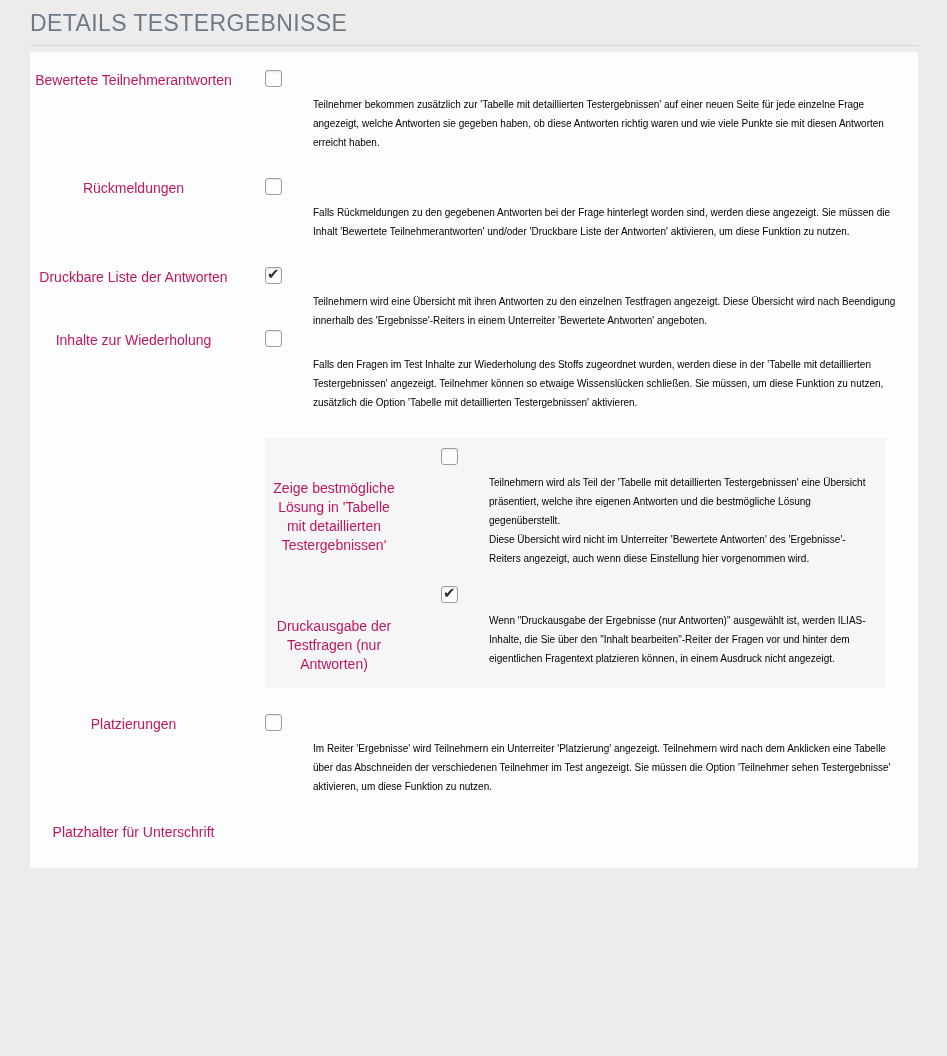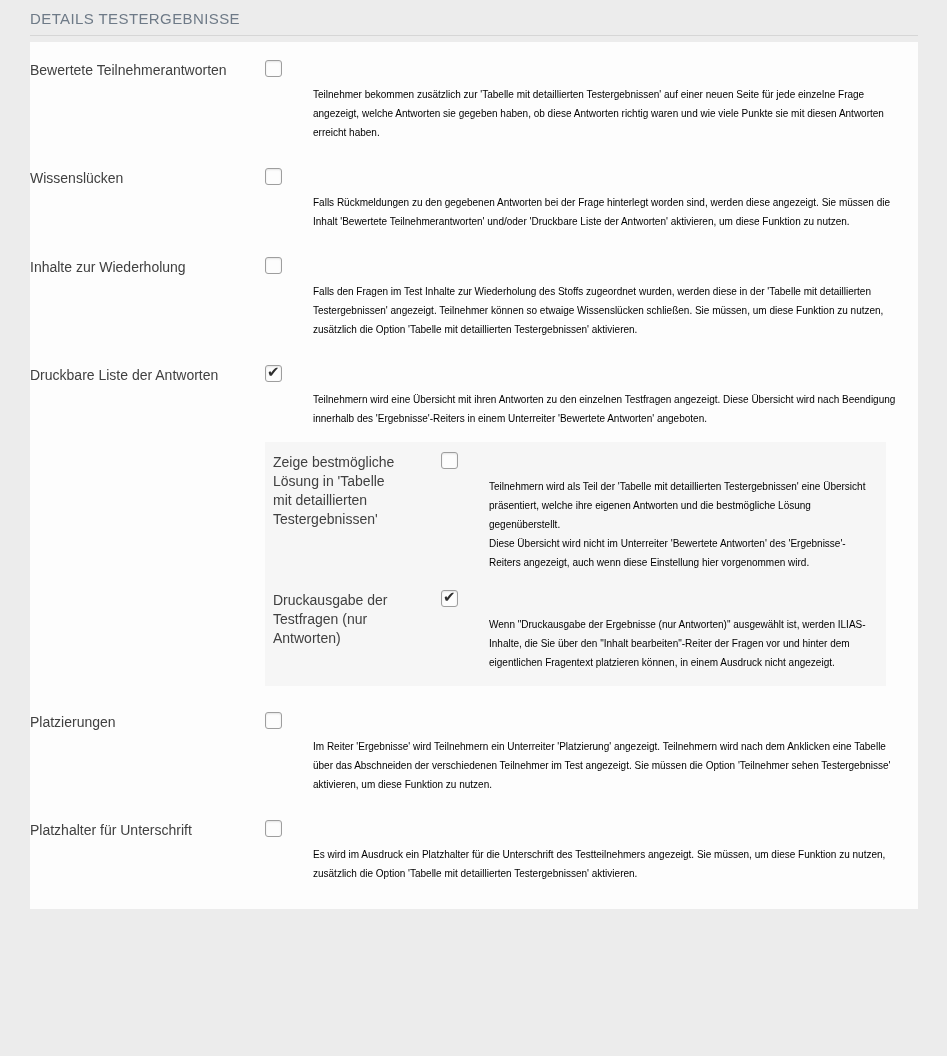--- a/index.html
+++ b/index.html
@@ -9,39 +9,39 @@
     font-family: "Liberation Sans", "DejaVu Sans", sans-serif;
     color: #1a1a1a;
     min-height: 1056px;
   }
   .page-header {
     margin: 10px 29px 0 30px;
     padding-bottom: 8px;
     border-bottom: 1px solid #d6d6d6;
   }
   .page-header h2 {
-    font-size: 15px;
+    font-size: 23px;
     font-weight: 400;
     letter-spacing: .4px;
     color: #6e7a87;
     text-transform: uppercase;
   }
   .panel {
     background: #fdfdfd;
     margin: 6px 29px 0 30px;
     padding: 18px 16px 26px 0;
   }
   .form-row { display: flex; margin-bottom: 26px; }
   .form-row:last-child { margin-bottom: 0; }
   .row-label {
     flex: 0 0 207px;
-    text-align: left;
+    text-align: center;
     font-size: 14px;
     line-height: 19px;
-    color: #404040;
+    color: #be185d;
     padding-top: 1px;
   }
   .row-content { flex: 1; margin-left: 28px; min-width: 0; }
   .checkbox {
     width: 17px; height: 17px;
     border: 1px solid #9e9e9e;
     border-radius: 3px;
     background: #fdfdfd;
     box-shadow: inset 0 1px 2px rgba(0,0,0,.10);
     position: relative;
@@ -64,61 +64,61 @@
     white-space: pre-line;
     margin-left: 48px;
   }
   .subpanel {
     margin: 14px 16px 26px 235px;
     background: #f6f6f6;
     padding: 10px 12px 14px 8px;
   }
   .subpanel .form-row { margin-bottom: 18px; }
   .subpanel .form-row:last-child { margin-bottom: 0; }
-  .subpanel .row-label { flex: 0 0 122px; }
+  .subpanel .row-label { flex: 0 0 122px; margin-top: 30px; }
   .subpanel .row-content { margin-left: 46px; }
 </style>
 </head>
 <body>
 
 <div class="page-header">
   <h2>DETAILS TESTERGEBNISSE</h2>
 </div>
 
 <div class="panel">
 
   <div class="form-row">
     <div class="row-label">Bewertete Teilnehmerantworten</div>
     <div class="row-content">
       <span class="checkbox"></span>
       <div class="byline">Teilnehmer bekommen zusätzlich zur 'Tabelle mit detaillierten Testergebnissen' auf einer neuen Seite für jede einzelne Frage angezeigt, welche Antworten sie gegeben haben, ob diese Antworten richtig waren und wie viele Punkte sie mit diesen Antworten erreicht haben.</div>
     </div>
   </div>
 
   <div class="form-row">
-    <div class="row-label">Wissenslücken</div>
+    <div class="row-label">Rückmeldungen</div>
     <div class="row-content">
       <span class="checkbox"></span>
       <div class="byline">Falls Rückmeldungen zu den gegebenen Antworten bei der Frage hinterlegt worden sind, werden diese angezeigt. Sie müssen die Inhalt 'Bewertete Teilnehmerantworten' und/oder 'Druckbare Liste der Antworten' aktivieren, um diese Funktion zu nutzen.</div>
+    </div>
+  </div>
+
+  <div class="form-row" style="margin-bottom:0;">
+    <div class="row-label">Druckbare Liste der Antworten</div>
+    <div class="row-content">
+      <span class="checkbox is-checked"></span>
+      <div class="byline">Teilnehmern wird eine Übersicht mit ihren Antworten zu den einzelnen Testfragen angezeigt. Diese Übersicht wird nach Beendigung innerhalb des 'Ergebnisse'-Reiters in einem Unterreiter 'Bewertete Antworten' angeboten.</div>
     </div>
   </div>
 
   <div class="form-row">
     <div class="row-label">Inhalte zur Wiederholung</div>
     <div class="row-content">
       <span class="checkbox"></span>
       <div class="byline">Falls den Fragen im Test Inhalte zur Wiederholung des Stoffs zugeordnet wurden, werden diese in der 'Tabelle mit detaillierten Testergebnissen' angezeigt. Teilnehmer können so etwaige Wissenslücken schließen. Sie müssen, um diese Funktion zu nutzen, zusätzlich die Option 'Tabelle mit detaillierten Testergebnissen' aktivieren.</div>
-    </div>
-  </div>
-
-  <div class="form-row" style="margin-bottom:0;">
-    <div class="row-label">Druckbare Liste der Antworten</div>
-    <div class="row-content">
-      <span class="checkbox is-checked"></span>
-      <div class="byline">Teilnehmern wird eine Übersicht mit ihren Antworten zu den einzelnen Testfragen angezeigt. Diese Übersicht wird nach Beendigung innerhalb des 'Ergebnisse'-Reiters in einem Unterreiter 'Bewertete Antworten' angeboten.</div>
     </div>
   </div>
 
   <div class="subpanel">
     <div class="form-row">
       <div class="row-label">Zeige bestmögliche Lösung in 'Tabelle mit detaillierten Testergebnissen'</div>
       <div class="row-content">
         <span class="checkbox"></span>
         <div class="byline">Teilnehmern wird als Teil der 'Tabelle mit detaillierten Testergebnissen' eine Übersicht präsentiert, welche ihre eigenen Antworten und die bestmögliche Lösung gegenüberstellt.
 Diese Übersicht wird nicht im Unterreiter 'Bewertete Antworten' des 'Ergebnisse'-Reiters angezeigt, auch wenn diese Einstellung hier vorgenommen wird.</div>
@@ -136,20 +136,16 @@
   <div class="form-row">
     <div class="row-label">Platzierungen</div>
     <div class="row-content">
       <span class="checkbox"></span>
       <div class="byline">Im Reiter 'Ergebnisse' wird Teilnehmern ein Unterreiter 'Platzierung' angezeigt. Teilnehmern wird nach dem Anklicken eine Tabelle über das Abschneiden der verschiedenen Teilnehmer im Test angezeigt. Sie müssen die Option 'Teilnehmer sehen Testergebnisse' aktivieren, um diese Funktion zu nutzen.</div>
     </div>
   </div>
 
   <div class="form-row">
     <div class="row-label">Platzhalter für Unterschrift</div>
-    <div class="row-content">
-      <span class="checkbox"></span>
-      <div class="byline">Es wird im Ausdruck ein Platzhalter für die Unterschrift des Testteilnehmers angezeigt. Sie müssen, um diese Funktion zu nutzen, zusätzlich die Option 'Tabelle mit detaillierten Testergebnissen' aktivieren.</div>
-    </div>
   </div>
 
 
 </div>
 
 </body></html>

